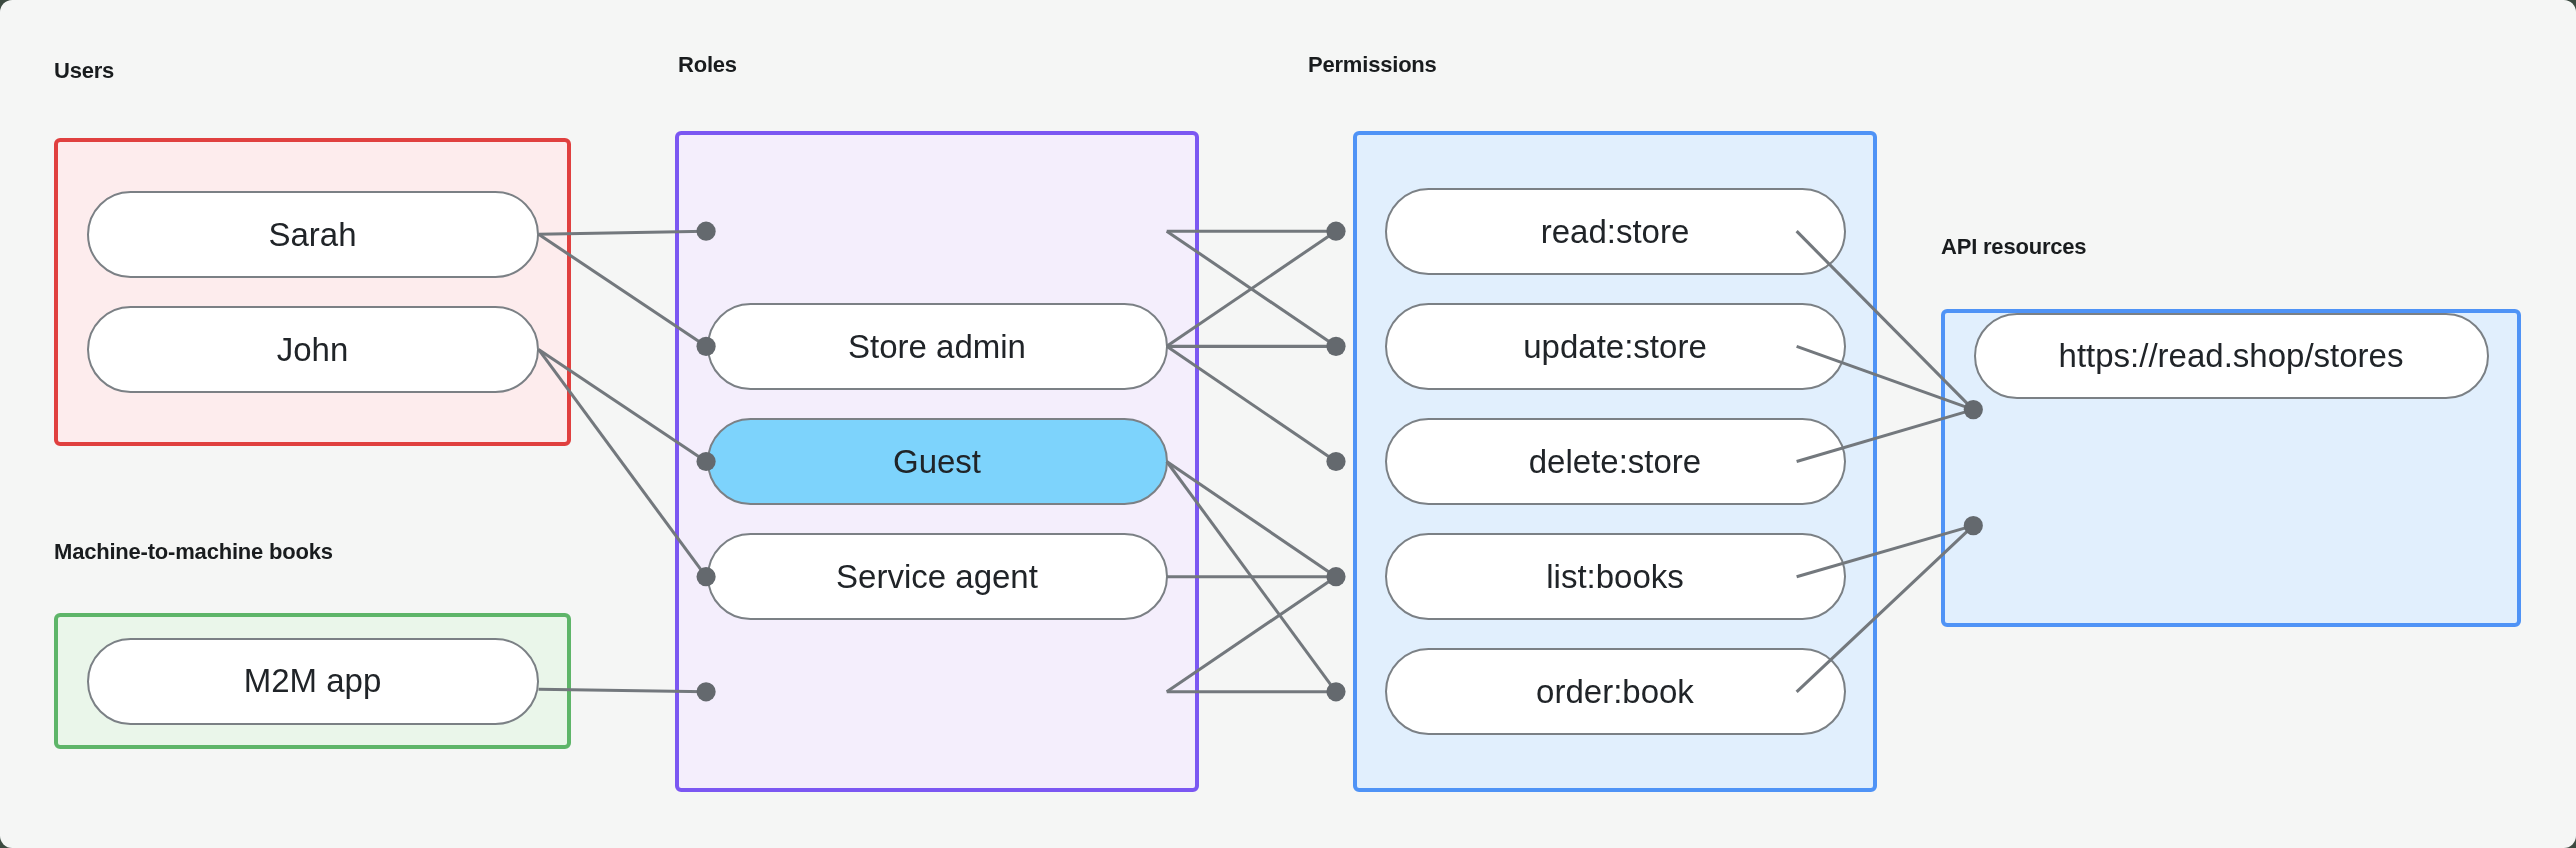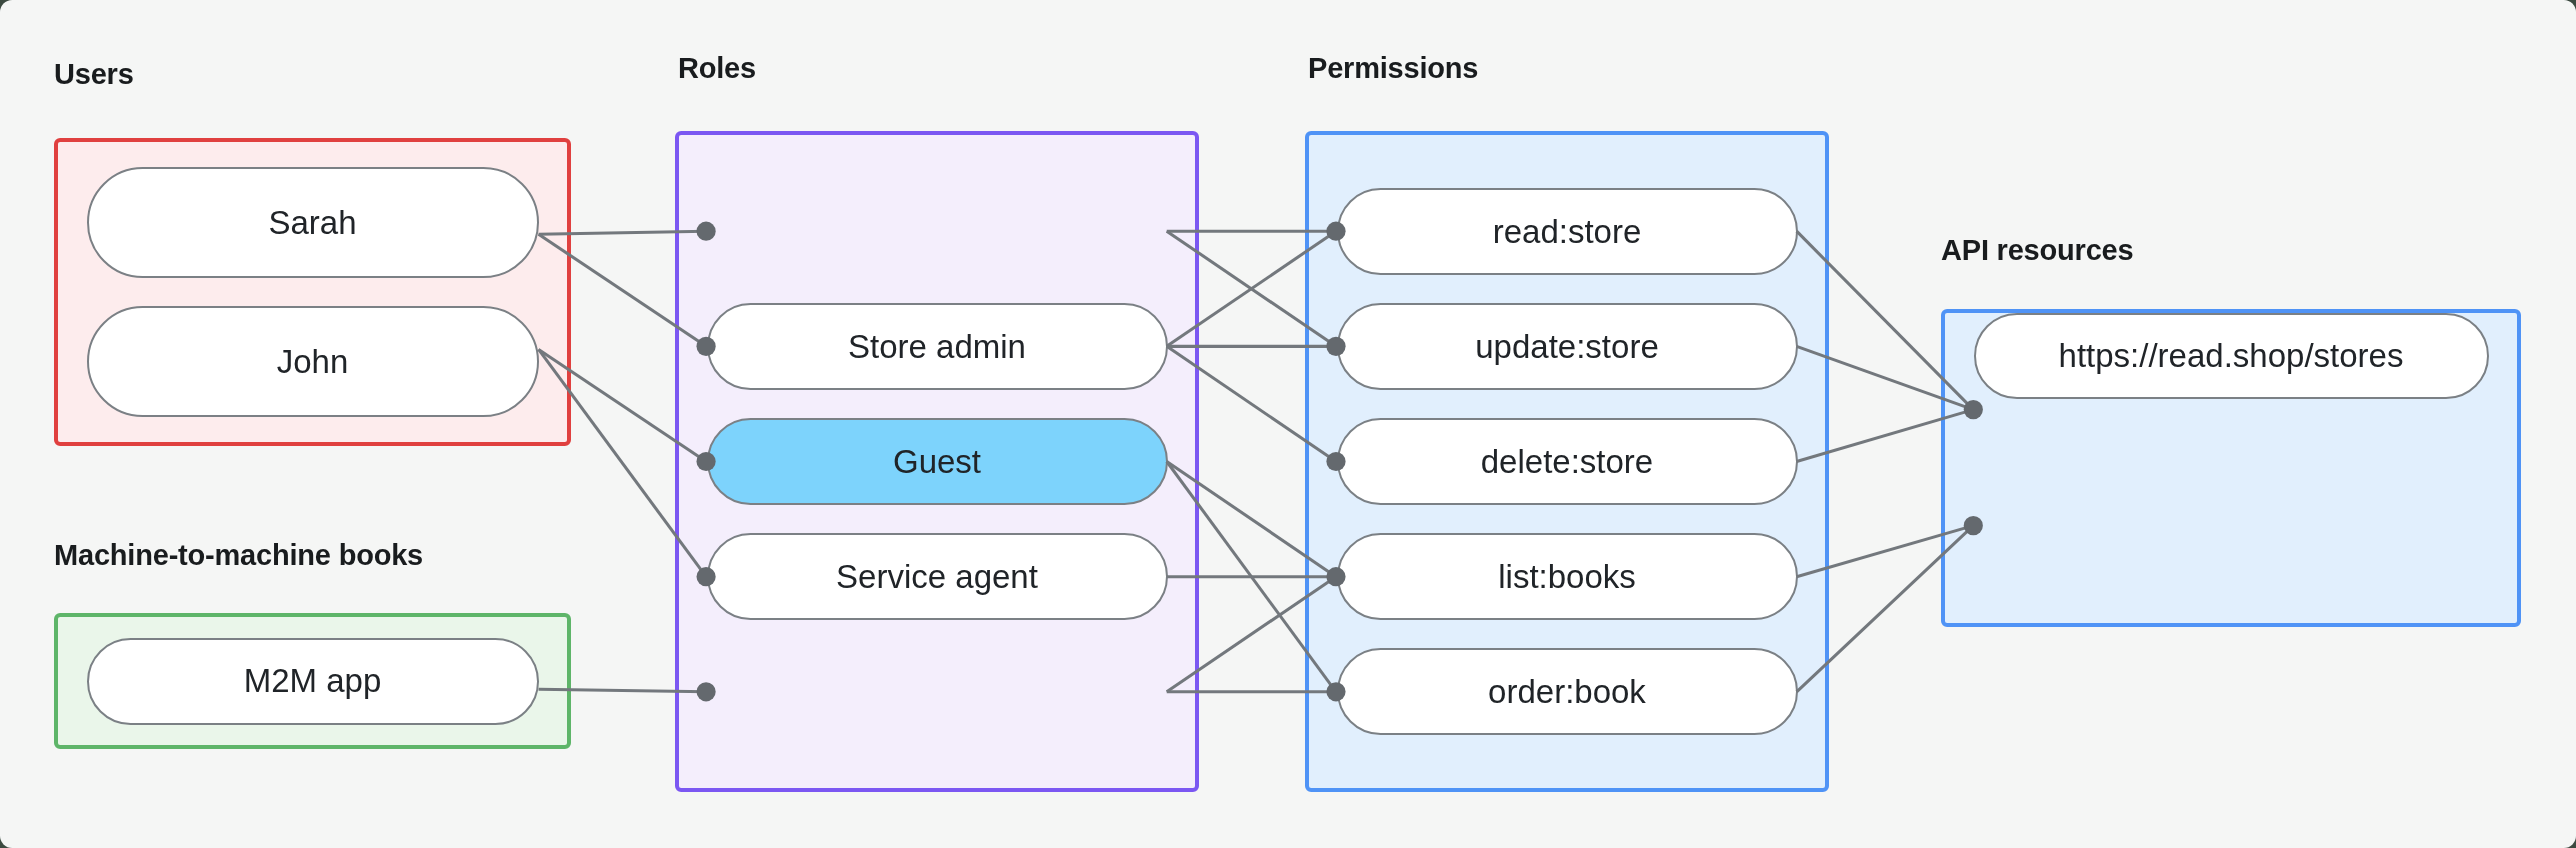--- a/index.html
+++ b/index.html
@@ -11,21 +11,21 @@
   .canvas {
     position: relative;
     width: 2576px;
     height: 848px;
     background: #f5f6f5;
     border-radius: 12.2px;
     overflow: hidden;
   }
   .group-label {
     position: absolute;
-    font-size: 29px;
+    font-size: 22px;
     font-weight: 600;
     color: #191c1e;
     letter-spacing: -0.2px;
     white-space: nowrap;
   }
   .box {
     position: absolute;
     box-sizing: border-box;
     border: 4.4px solid #999;
     border-radius: 6.1px;
@@ -43,32 +43,32 @@
     align-items: center;
     justify-content: center;
     font-size: 33px;
     font-weight: 400;
     color: #202428;
     white-space: nowrap;
   }
   
   .label-users       { left: 54px;   top: 58px;  }
   .box-users         { left: 54px;   top: 138px; width: 517px; height: 308px; }
-  .box-users .pill   { width: 452px; height: 111px; }
+  .box-users .pill   { width: 452px; height: 87px; }
   .box-users         { gap: 28px; }
 
   .label-roles       { left: 678px;  top: 52px;  }
   .box-roles         { left: 675px;  top: 131px; width: 524px; height: 661px; }
   .box-roles .pill   { width: 461px; height: 87px; }
   .box-roles         { gap: 28px; }
 
   .label-permissions { left: 1308px; top: 52px;  }
   .box-permissions   { left: 1305px; top: 131px; width: 524px; height: 661px; }
   .box-permissions .pill { width: 461px; height: 87px; }
-  .box-permissions   { gap: 28px; }
+  .box-permissions   { gap: 28px; margin-left: 48px; }
 
   .label-api         { left: 1941px; top: 234px; }
   .box-api           { left: 1941px; top: 309px; width: 580px; height: 318px; }
   .box-api .pill     { width: 515px; height: 86px; }
   .box-api           { gap: 31px; }
 
   .label-m2m         { left: 54px;   top: 539px; }
   .box-m2m           { left: 54px;   top: 613px; width: 517px; height: 136px; }
   .box-m2m .pill     { width: 452px; height: 87px; }
 

